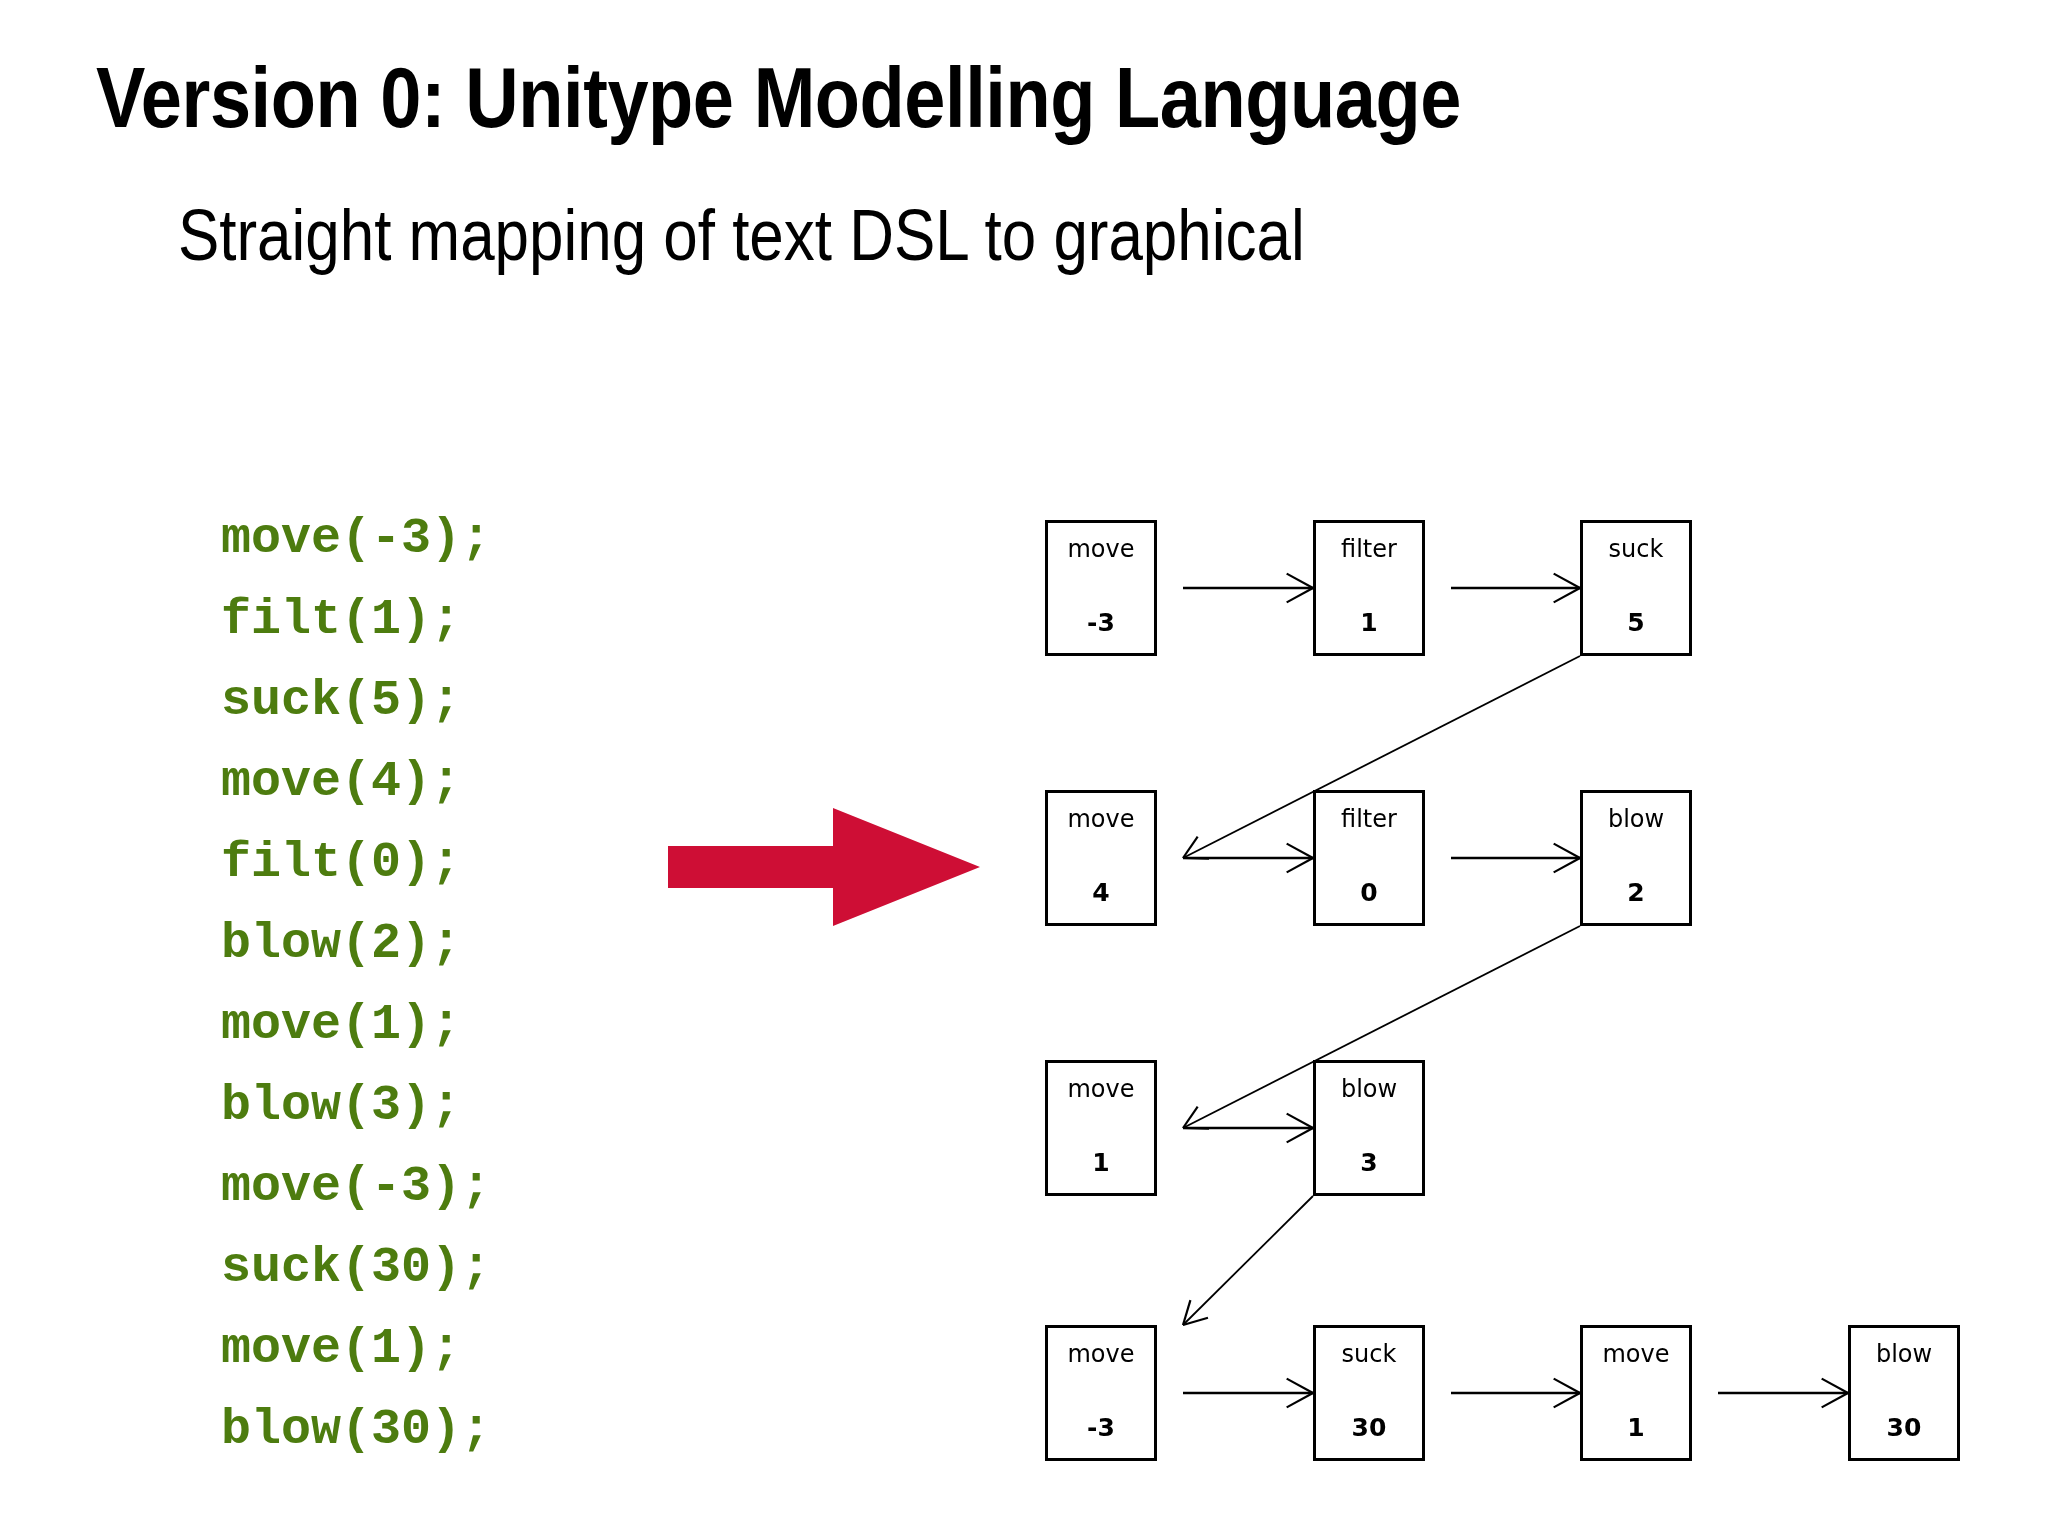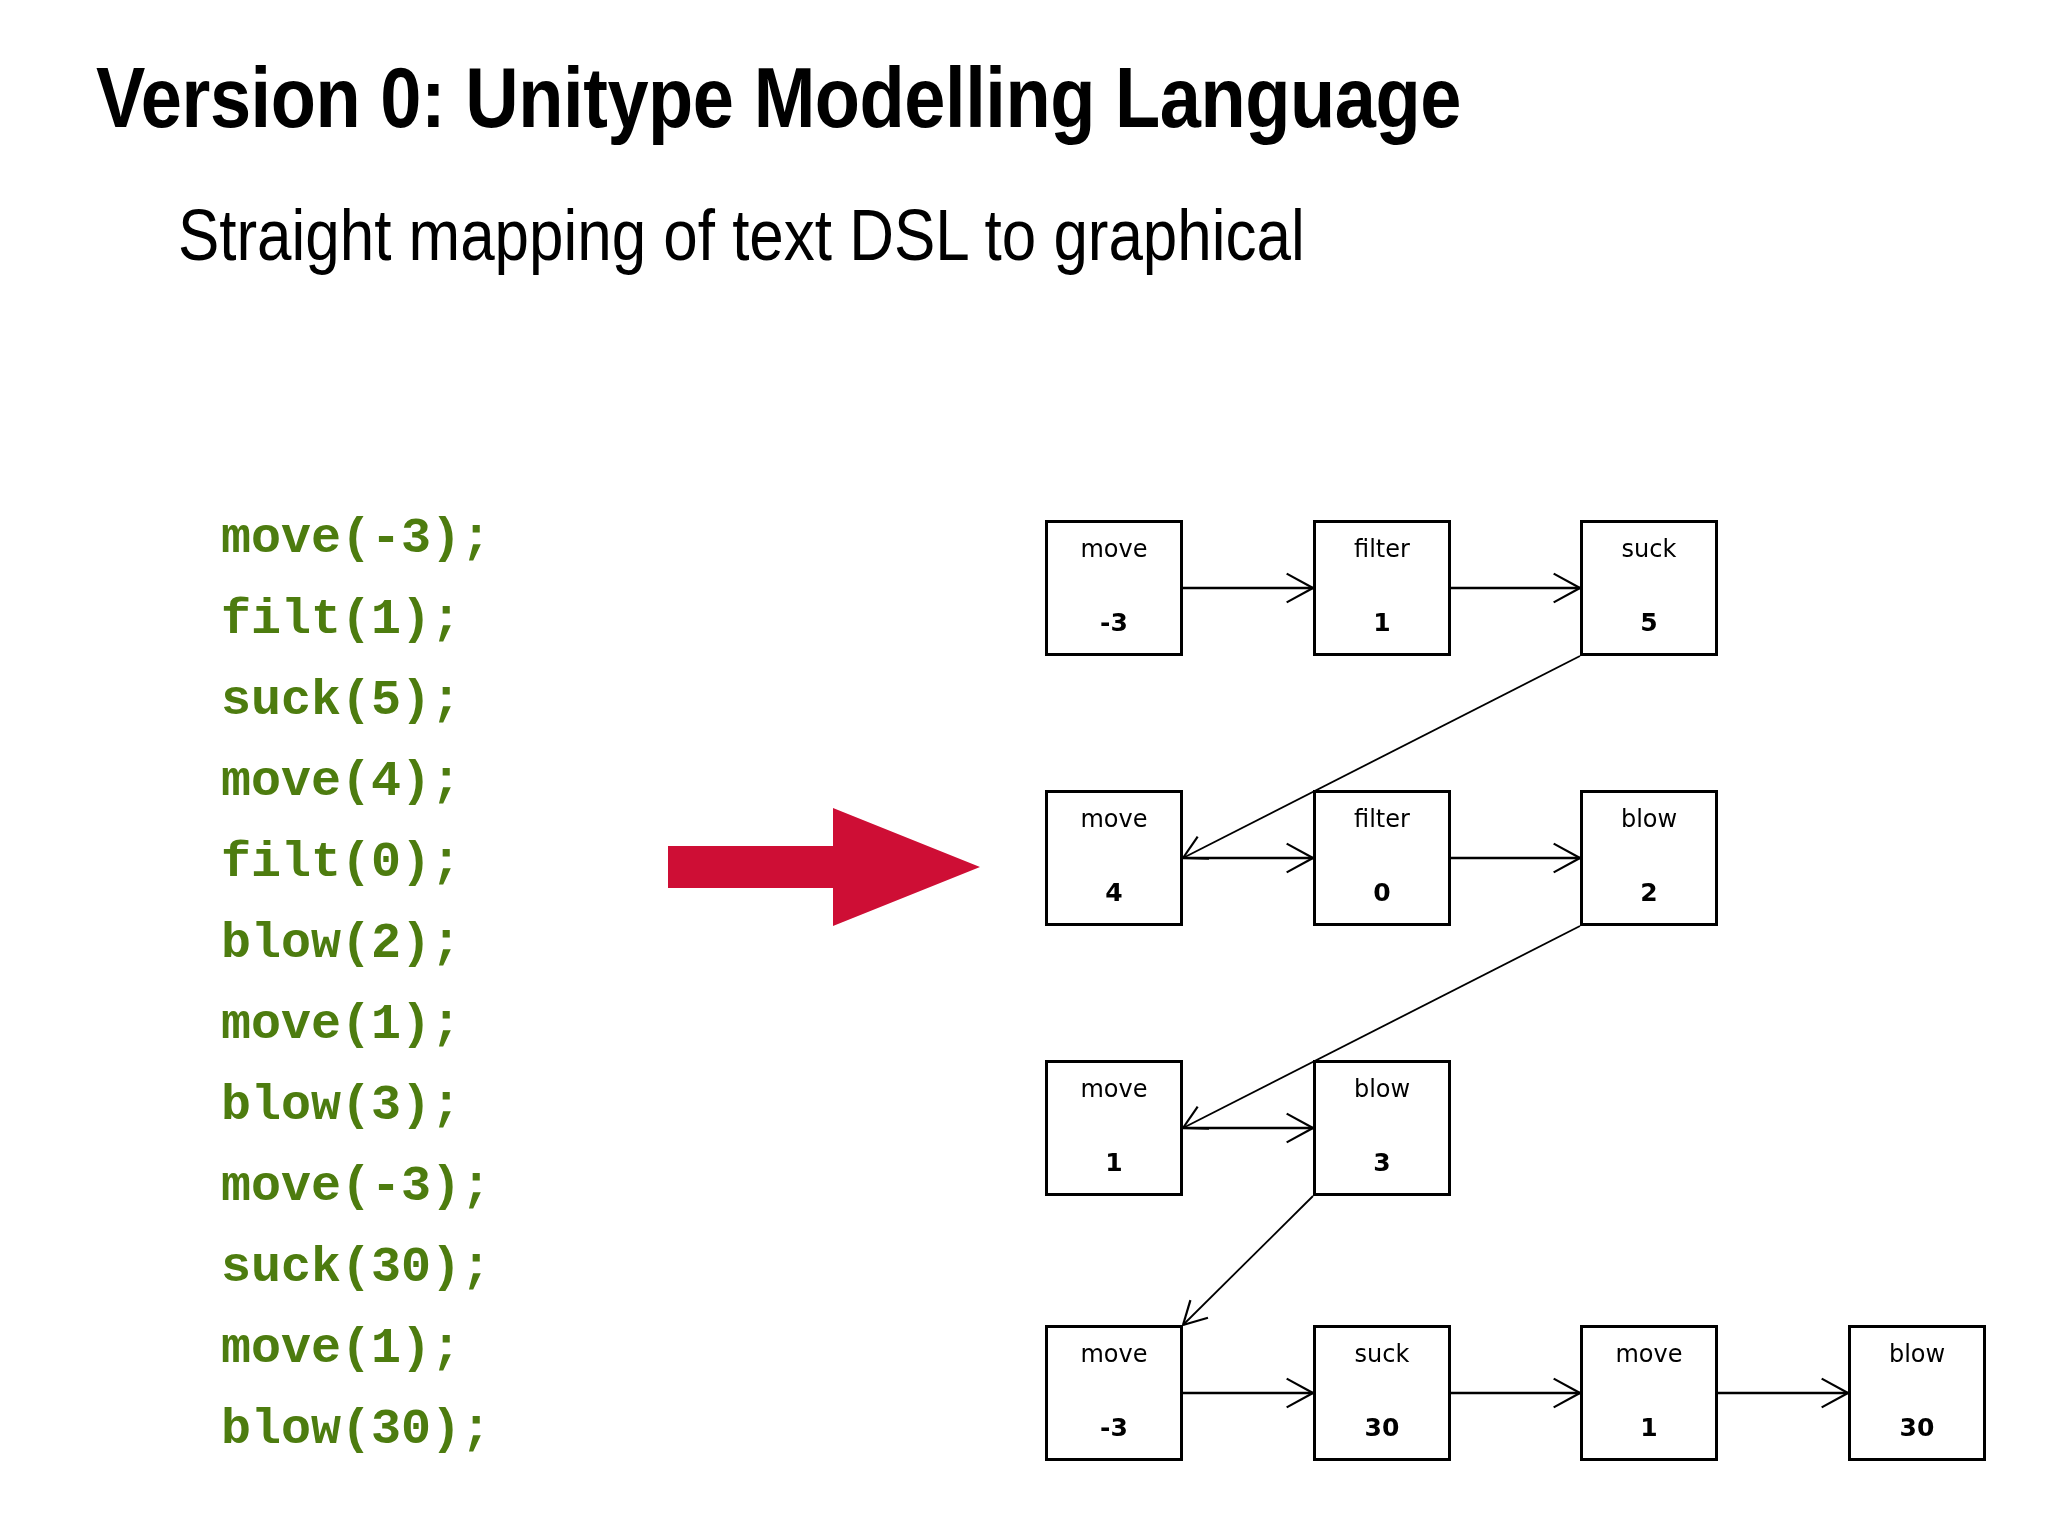--- a/index.html
+++ b/index.html
@@ -76,21 +76,21 @@
     left: 1000px;
     top: 470px;
     width: 1048px;
     height: 1066px;
   }
   .node-box {
     position: absolute;
     box-sizing: border-box;
     border: 3px solid #000000;
     background: #ffffff;
-    width: 138px;
+    width: 112px;
     height: 136px;
   }
   .node-label {
     position: absolute;
     left: 0;
     right: 0;
     top: 14px;
     text-align: center;
     font-family: "DejaVu Sans", sans-serif;
     font-size: 24px;

